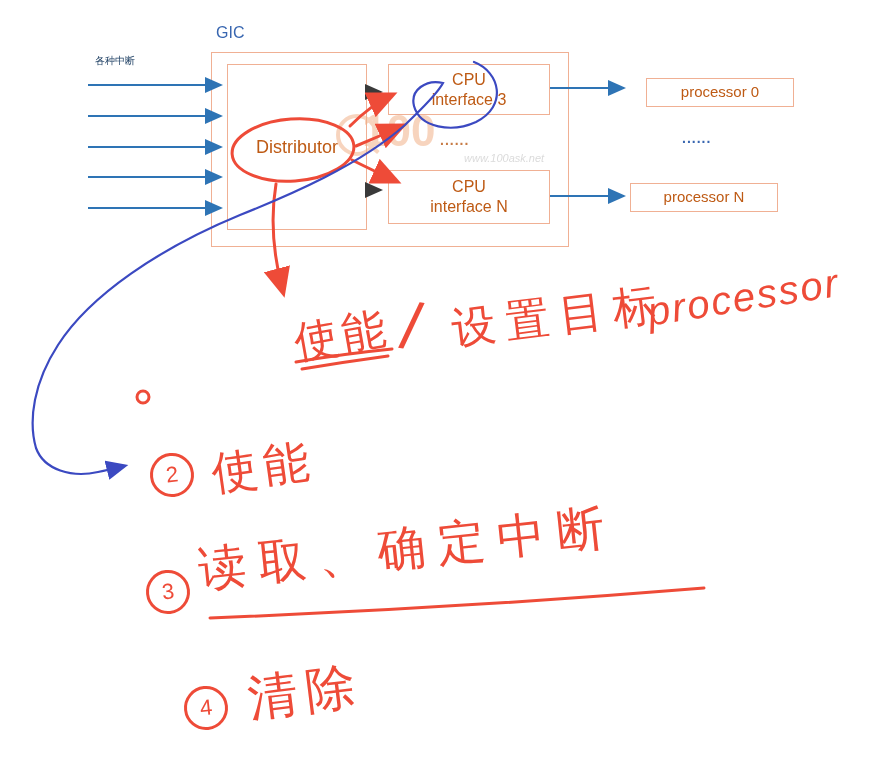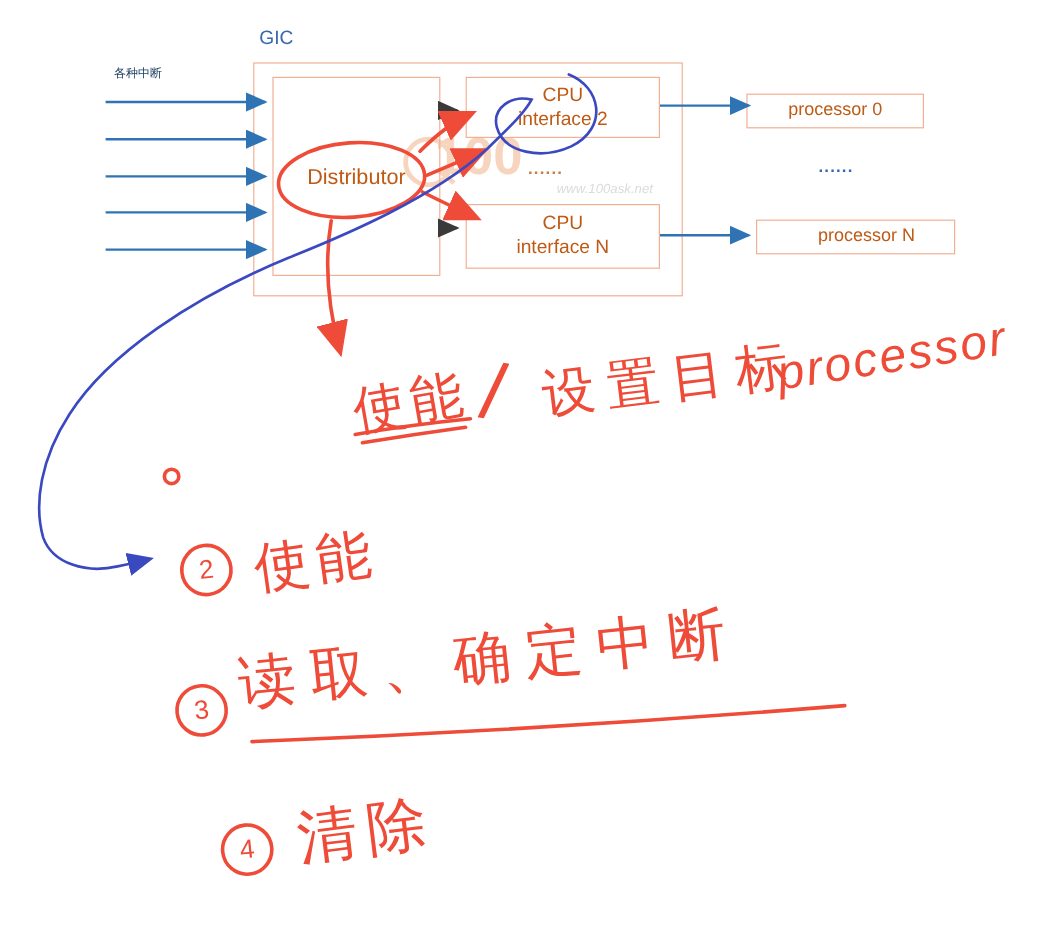--- a/index.html
+++ b/index.html
@@ -12,22 +12,22 @@
   .interrupts-label{left:95px;top:54px;color:#1F4064;font-size:10px;}
 
   .outer-box{position:absolute;left:211px;top:52px;width:356px;height:193px;
              border:1px solid #F0B094;background:transparent;z-index:1;}
   .box{position:absolute;border:1px solid #F0B094;color:#BE5A14;display:flex;
        flex-direction:column;align-items:center;justify-content:center;
        text-align:center;background:transparent;z-index:2;line-height:1.25;}
   .distributor{left:227px;top:64px;width:138px;height:164px;font-size:18px;}
   .cpu0{left:388px;top:64px;width:160px;height:49px;font-size:16px;}
   .cpun{left:388px;top:170px;width:160px;height:52px;font-size:16px;}
-  .proc0{left:622px;top:78px;width:146px;height:27px;font-size:15px;}
-  .procn{left:630px;top:183px;width:146px;height:27px;font-size:15px;padding-left:18px;}
+  .proc0{left:646px;top:78px;width:146px;height:27px;font-size:15px;}
+  .procn{left:630px;top:183px;width:146px;height:27px;font-size:15px;}
   .dots{position:absolute;font-size:14px;font-weight:bold;letter-spacing:1px;z-index:2;}
   .cpu-dots{left:440px;top:132px;color:#C77B45;}
   .proc-dots{left:682px;top:130px;color:#3866B0;}
 
   
   .watermark{position:absolute;left:336px;top:106px;z-index:3;opacity:.55;pointer-events:none;}
   .wm-circle{position:absolute;left:0;top:8px;width:34px;height:34px;border:4px solid #F2B28A;
              border-radius:50%;}
   .wm-handle{position:absolute;left:30px;top:40px;width:14px;height:4px;background:#F2B28A;
              transform:rotate(40deg);}
@@ -63,21 +63,21 @@
   <div class="lbl interrupts-label">各种中断</div>
 
   <div class="outer-box"></div>
 
   <div class="box distributor">
     <span>Distributor</span>
   </div>
 
   <div class="box cpu0">
     <span>CPU</span>
-    <span>interface 2</span>
+    <span>interface 3</span>
   </div>
 
   <div class="dots cpu-dots">......</div>
 
   <div class="box cpun">
     <span>CPU</span>
     <span>interface N</span>
   </div>
 
   <div class="box proc0">

